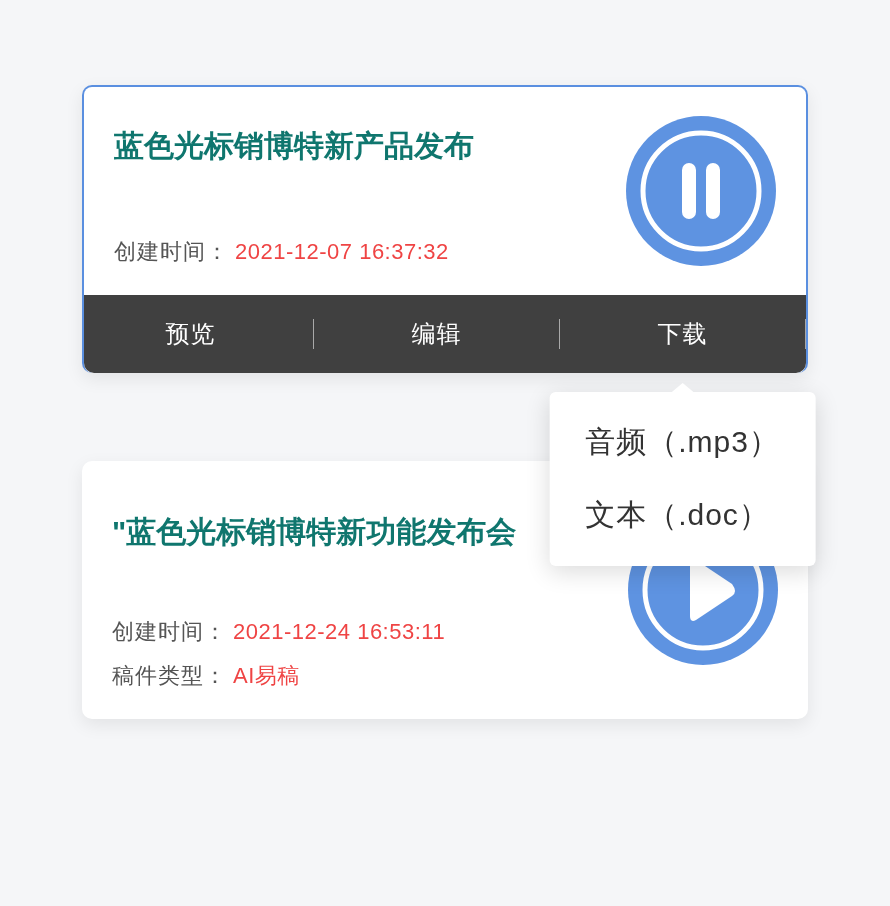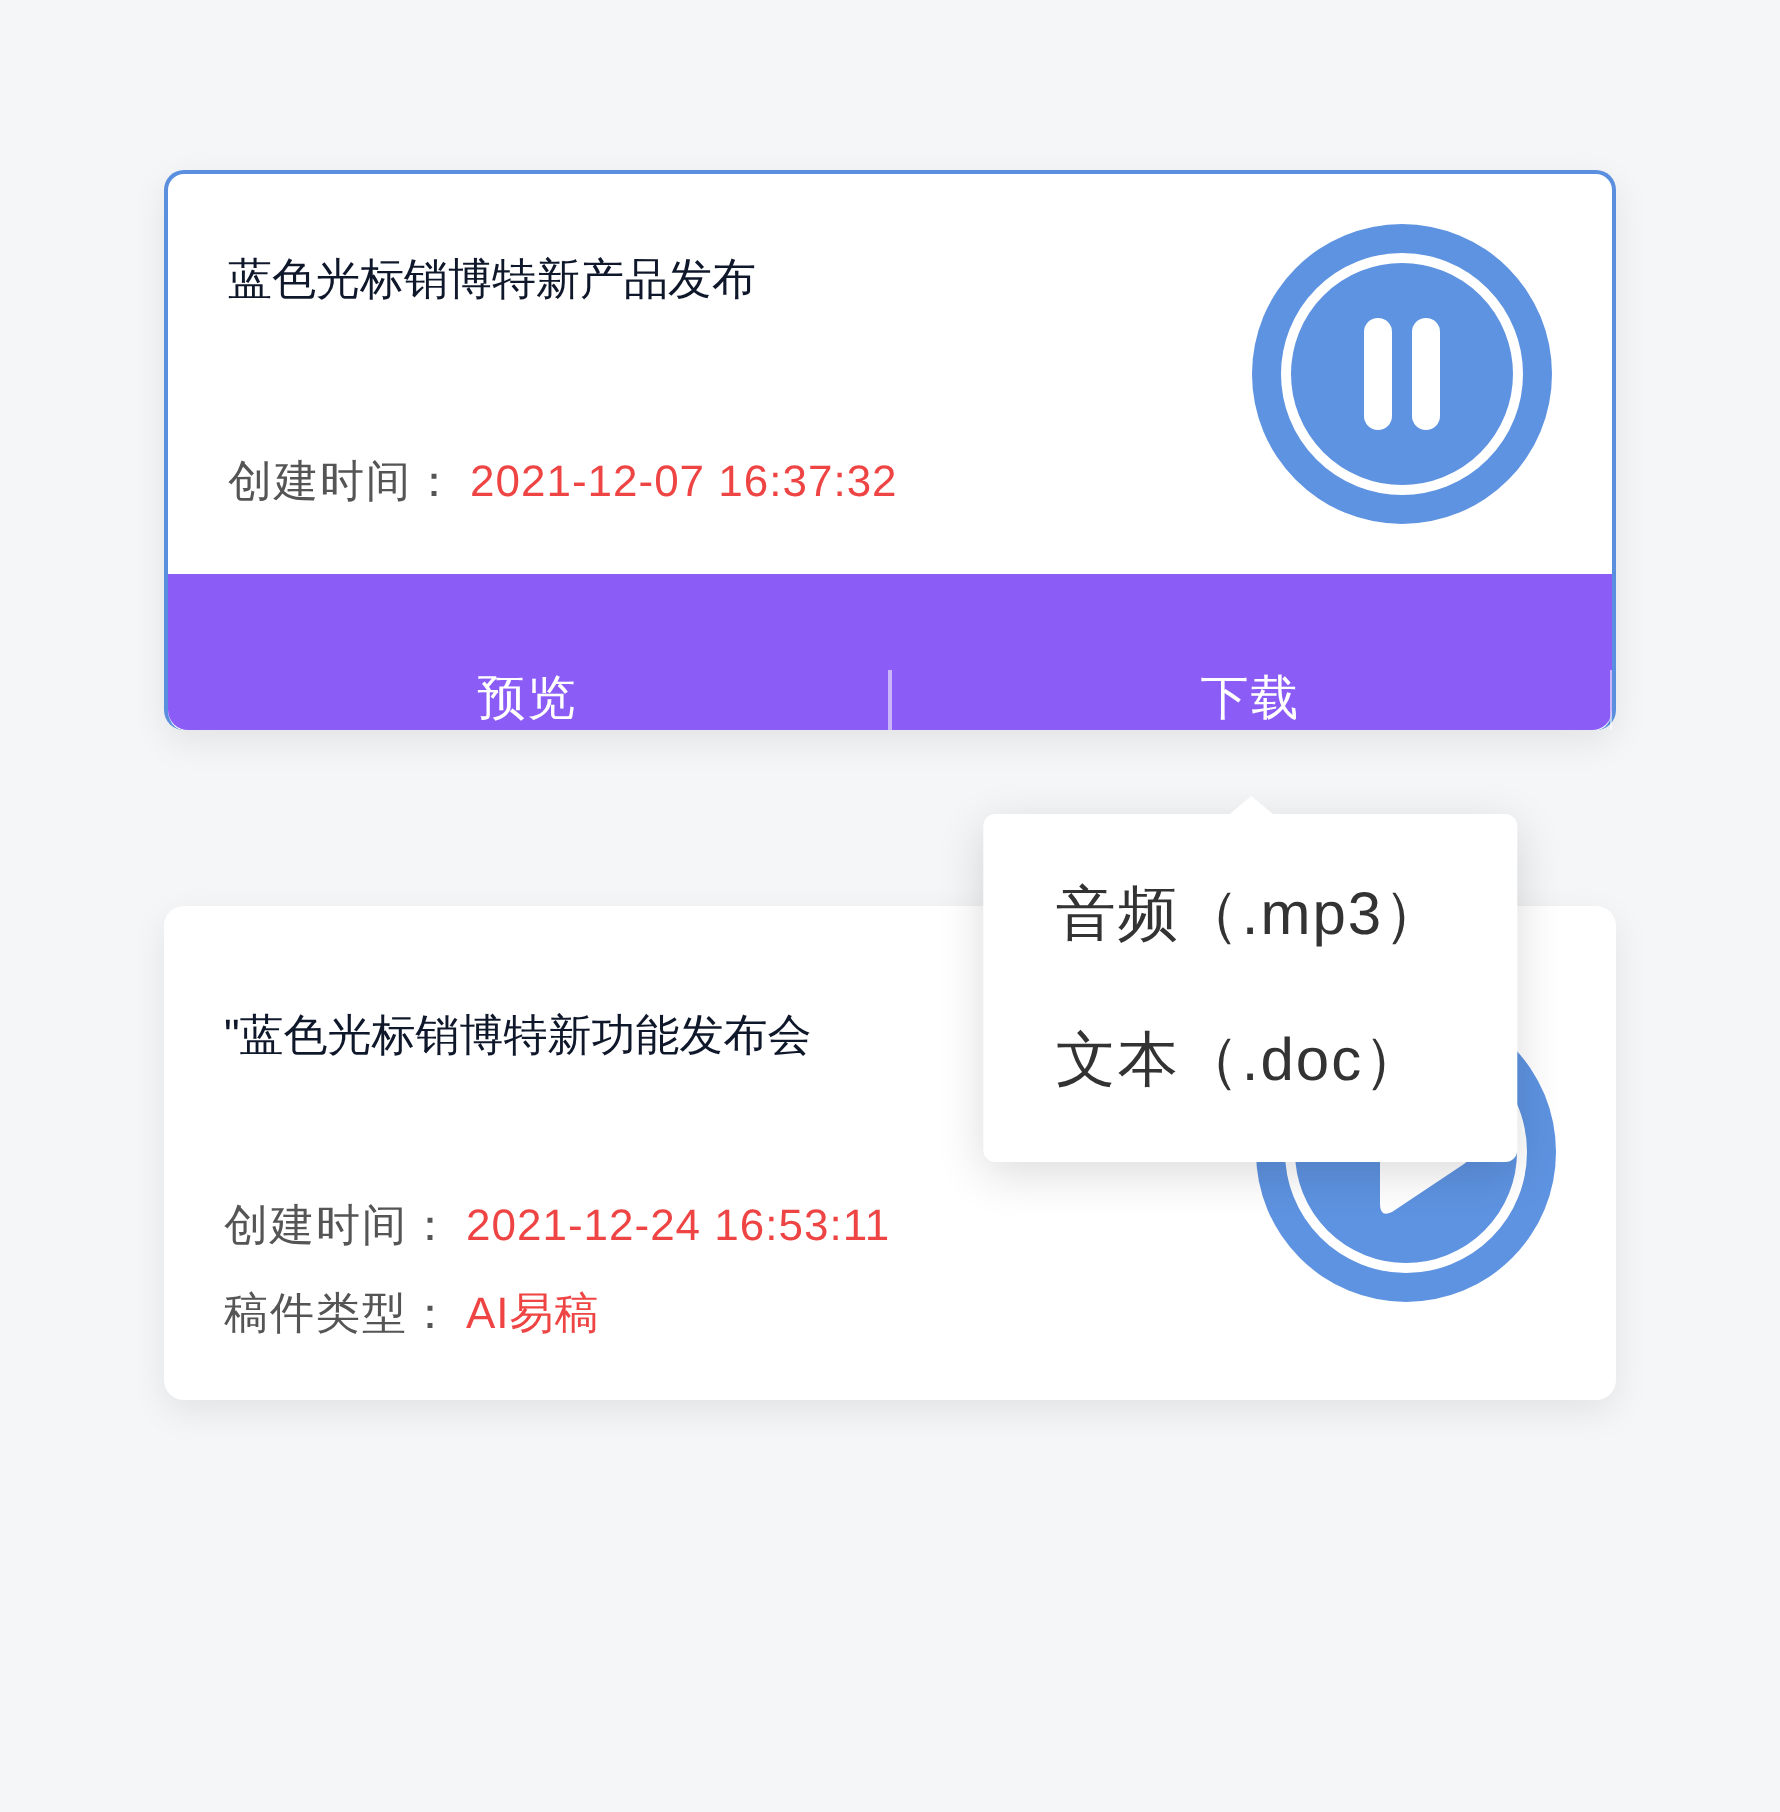--- a/index.html
+++ b/index.html
@@ -26,23 +26,23 @@
       border-top: 2px solid #5a8fe0;
       border-left: 2px solid #5a8fe0;
       border-right: 2px solid #5a8fe0;
     }
     .card-body {
       padding: 38px 30px 28px 30px;
       position: relative;
       min-height: 200px;
     }
     .card-title {
-      font-size: 22px;
-      font-weight: 400;
-      color: #0f172a;
+      font-size: 30px;
+      font-weight: 700;
+      color: #0f766e;
       line-height: 1.4;
       max-width: 500px;
     }
     .meta-line {
       margin-top: 70px;
       font-size: 22px;
       color: #555;
       display: flex;
       align-items: center;
     }
@@ -71,26 +71,27 @@
       display: flex;
       align-items: center;
       justify-content: center;
       cursor: pointer;
     }
     .play-circle svg {
       display: block;
     }
 
     .action-bar {
-      background: #8b5cf6;
+      background: #404040;
       display: flex;
-      align-items: flex-end;
+      align-items: center;
       border-radius: 0 0 10px 10px;
       height: 78px;
       position: relative;
+      gap: 16px;
     }
     .action-btn {
       flex: 1;
       text-align: center;
       color: #fff;
       font-size: 24px;
       font-weight: 400;
       cursor: pointer;
       position: relative;
       letter-spacing: 1px;
@@ -154,20 +155,21 @@
       <svg width="150" height="150" viewBox="0 0 150 150">
         <circle cx="75" cy="75" r="58" fill="none" stroke="#ffffff" stroke-width="5"></circle>
         <rect x="56" y="47" width="14" height="56" rx="7" fill="#ffffff"></rect>
         <rect x="80" y="47" width="14" height="56" rx="7" fill="#ffffff"></rect>
       </svg>
     </div>
   </div>
   <div class="action-bar">
     <div class="action-btn">预览</div>
     <div class="sep"></div>
+    <div class="action-btn">编辑</div>
     <div class="sep"></div>
     <div class="action-btn" style="position:relative;">
       <span>下载</span>
       <div class="dropdown">
         <div class="dropdown-item">音频（.mp3）</div>
         <div class="dropdown-item">文本（.doc）</div>
       </div>
     </div>
     <div class="sep"></div>
   </div>

